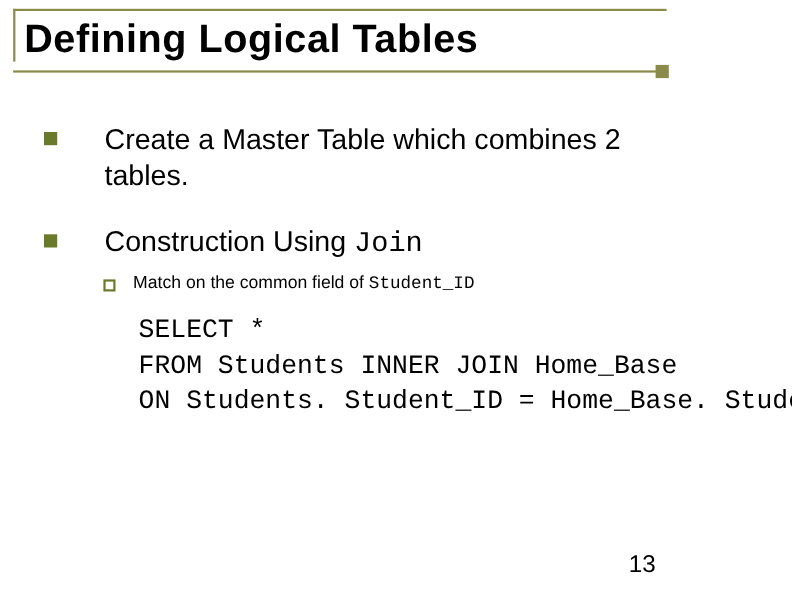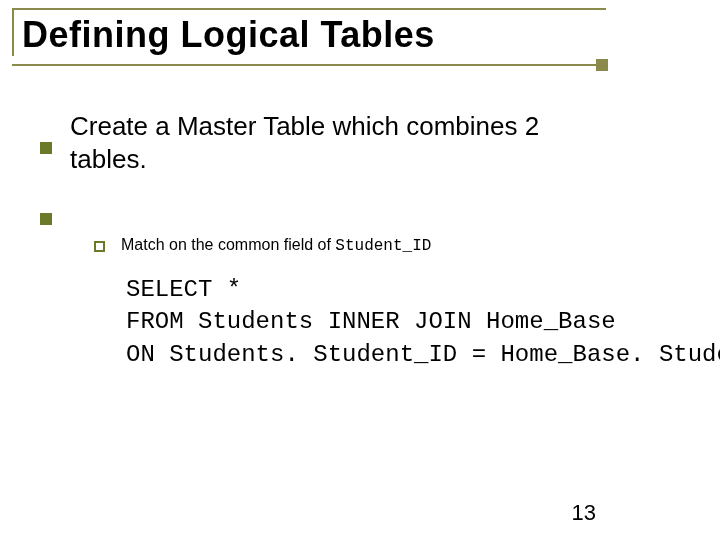--- a/index.html
+++ b/index.html
@@ -19,21 +19,21 @@
     background: #8a8a4a;
   }
   .rule-side { position: absolute; left: 12px; top: 8px; width: 2px; height: 48px; background: #8a8a4a; }
   .title {
     position: absolute; left: 22px; top: 14px;
     font-size: 36px; letter-spacing: 0.5px;
   }
   .body {
     position: absolute; left: 40px; right: 30px; top: 110px;
   }
-  .bullet-row { display: flex; align-items: center; margin-bottom: 28px; }
+  .bullet-row { display: flex; align-items: flex-start; margin-bottom: 28px; gap: 25px; }
   .sq { width: 12px; height: 12px; background: #6b7a2a; margin-top: 10px; flex: 0 0 auto; margin-right: 18px; }
   .bullet-text { font-size: 26px; line-height: 1.25; }
   .mono { font-family: "Courier New", Courier, monospace; }
   .sub { margin-left: 54px; margin-top: 6px; }
   .sub-row { display: flex; align-items: flex-start; margin-bottom: 8px; }
   .sq-open {
     width: 11px; height: 11px; border: 2px solid #6b7a2a; margin-top: 6px; margin-right: 16px; flex: 0 0 auto;
     box-sizing: border-box;
   }
   .sub-text { font-size: 16px; line-height: 1.3; }
@@ -61,20 +61,23 @@
 
   <div class="body">
 
     <div class="bullet-row">
       <span class="sq"></span>
       <div class="bullet-text">Create a Master Table which combines 2 tables.</div>
     </div>
 
     <div class="bullet-row" style="margin-bottom:10px;">
       <span class="sq"></span>
+      <div class="bullet-text">
+        <span>Construction Using </span><span class="mono">Join</span>
+      </div>
     </div>
 
     <div class="sub">
       <div class="sub-row">
         <span class="sq-open"></span>
         <div class="sub-text">
           <span>Match on the common field of </span><span class="mono">Student_ID</span>
         </div>
       </div>
     </div>

